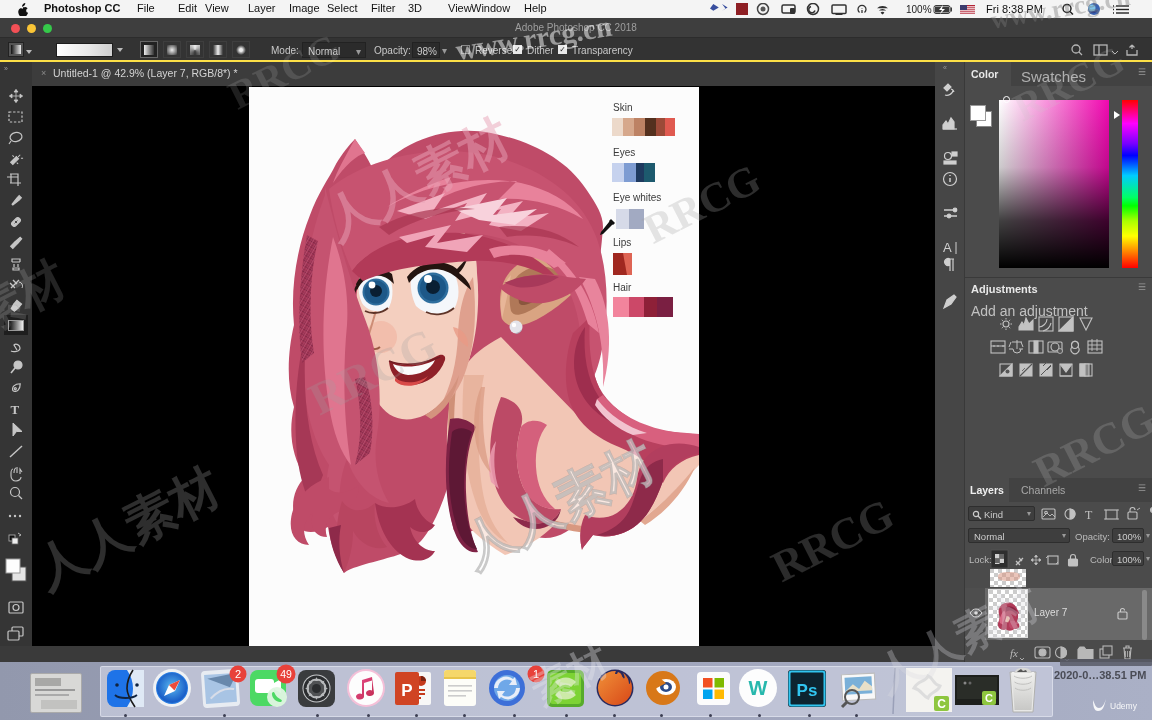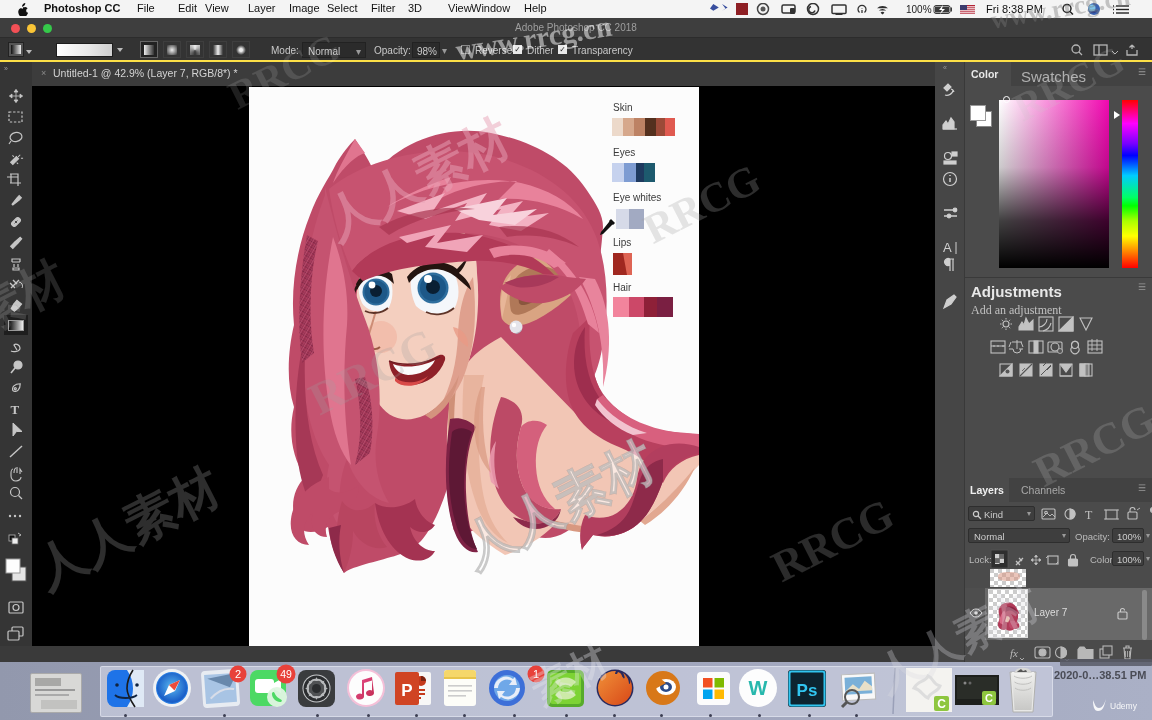--- a/index.html
+++ b/index.html
@@ -446,23 +446,23 @@
       <div class="abs" style="left:11px;top:49px;width:16px;height:16px;background:#fff;border:1px solid #888;"></div>
       <div class="abs" style="left:5px;top:43px;width:16px;height:16px;background:#fff;border:1px solid #999;"></div>
       <div class="abs" style="left:34px;top:38px;width:110px;height:168px;background:linear-gradient(to right,#fff,#f108b0);"></div>
       <div class="abs" style="left:34px;top:38px;width:110px;height:168px;background:linear-gradient(to bottom,rgba(0,0,0,0) 0%,rgba(0,0,0,0.2) 40%,rgba(0,0,0,0.75) 72%,#000 100%);"></div>
       <div class="abs" style="left:38px;top:34px;width:7px;height:7px;border:1.5px solid #fff;border-radius:50%;"></div>
       <div class="abs" style="left:157px;top:38px;width:16px;height:168px;background:linear-gradient(to bottom,#f00 0%,#f0f 14%,#70f 26%,#00f 33%,#0cf 45%,#0f6 58%,#0f0 63%,#af0 72%,#ff0 81%,#f80 90%,#f00 100%);"></div>
       <div class="abs" style="left:149px;top:49px;width:0;height:0;border-top:4px solid transparent;border-bottom:4px solid transparent;border-left:6px solid #fff;"></div>
     </div>
 
     <div class="abs ptxt" style="left:30px;top:215px;width:187px;height:201px;background:#4b4b4b;border-top:1px solid #3a3a3a;">
-      <span class="abs" style="left:6px;top:5px;font-size:15px;font-weight:bold;color:#e8e8e8;">Adjustments</span>
+      <span class="abs" style="left:6px;top:5px;font-size:11px;font-weight:bold;color:#e8e8e8;">Adjustments</span>
       <span class="abs" style="right:6px;top:4px;color:#999;font-size:9px;">☰</span>
-      <span class="abs" style="left:6px;top:25px;font-size:12px;color:#c1c1c1;font-family:Liberation Serif, serif;">Add an adjustment</span>
+      <span class="abs" style="left:6px;top:25px;font-size:14px;color:#c1c1c1;">Add an adjustment</span>
       <svg class="abs" style="left:0;top:37px;" width="187" height="80" viewBox="0 0 187 80">
         <g stroke="#c2c2c2" fill="none" stroke-width="1.1">
           <g transform="translate(41,9)">
               <circle r="3"></circle>
               <g stroke-width="1">
                 <line x1="0" y1="-6" x2="0" y2="-4.5"></line>
                 <line x1="0" y1="4.5" x2="0" y2="6"></line>
                 <line x1="-6" y1="0" x2="-4.5" y2="0"></line>
                 <line x1="4.5" y1="0" x2="6" y2="0"></line>
                 <line x1="-4.2" y1="-4.2" x2="-3.2" y2="-3.2"></line>

